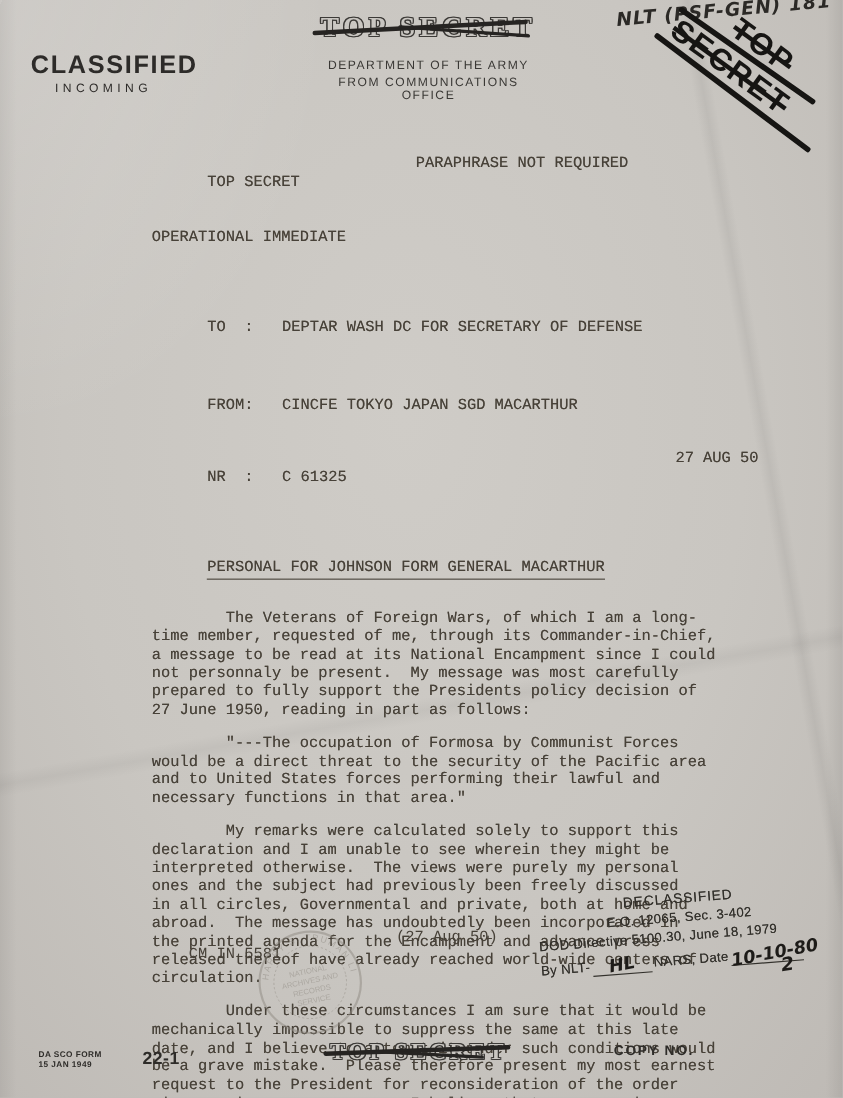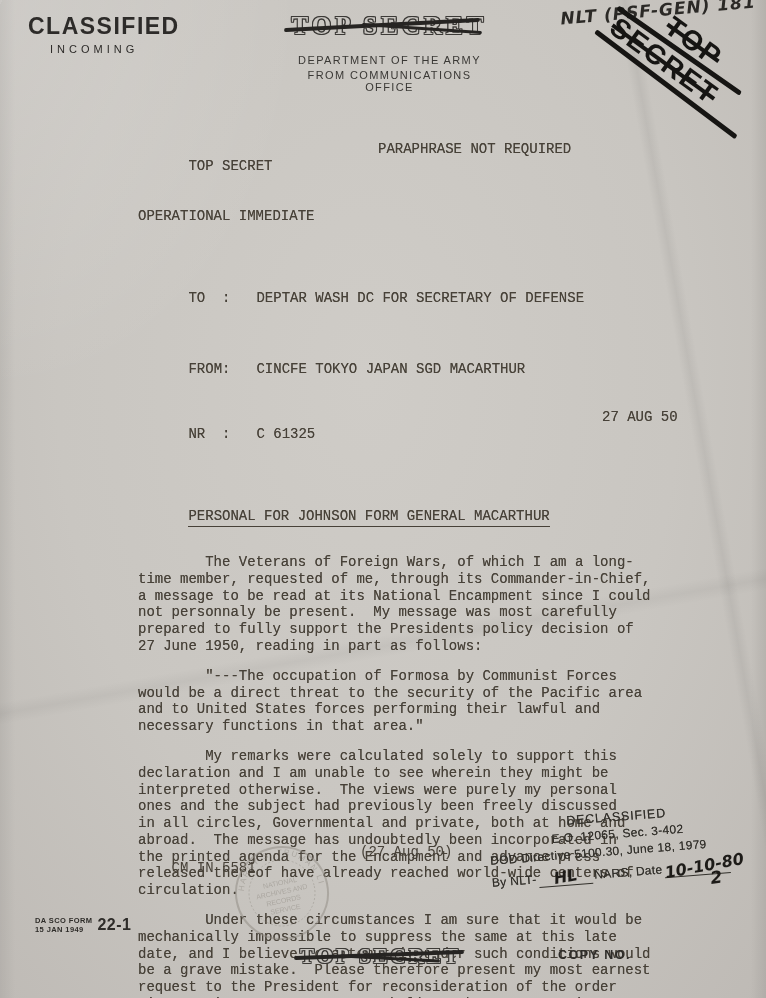--- a/index.html
+++ b/index.html
@@ -19,21 +19,21 @@
     position:absolute;inset:0;pointer-events:none;
     background:
       linear-gradient(115deg, rgba(255,255,255,.10) 0 2px, transparent 2px 100%),
       linear-gradient(170deg, transparent 0 62%, rgba(0,0,0,.04) 63%, transparent 64%),
       linear-gradient(80deg, transparent 0 84%, rgba(0,0,0,.05) 85%, transparent 86%),
       radial-gradient(ellipse at 0% 0%, rgba(255,255,255,.18), transparent 28%),
       linear-gradient(to right, rgba(0,0,0,.06), transparent 2%, transparent 98%, rgba(0,0,0,.07));
   }
   
   .hdr-left{position:absolute;left:28px;top:13px;color:#2d2b29;}
-  .cl1{font-size:23px;font-weight:700;letter-spacing:1.5px;}
+  .cl1{font-size:23px;font-weight:700;letter-spacing:1.5px;margin-top:32px;}
   .cl2{font-size:11px;font-weight:400;letter-spacing:4px;margin:3px 0 2px 22px;}
   .cl3{font-size:21px;font-weight:700;letter-spacing:5px;}
   
   .hdr-center{position:absolute;left:282px;top:12px;width:215px;text-align:center;}
   .outline-ts{
     position:relative;display:inline-block;
     font-family:"Liberation Serif",serif;font-weight:700;font-size:25px;letter-spacing:4px;
     color:#c9c6c1;
     text-shadow:-1px -1px 0 #3c3a37,1px -1px 0 #3c3a37,-1px 1px 0 #3c3a37,1px 1px 0 #3c3a37,
                 0 -1px 0 #3c3a37,0 1px 0 #3c3a37,-1px 0 0 #3c3a37,1px 0 0 #3c3a37;
@@ -68,21 +68,21 @@
     position:absolute;left:138px;top:141px;width:540px;
     font-family:"Liberation Mono","DejaVu Sans Mono",monospace;
     font-size:14px;line-height:16.8px;color:#474138;
     text-shadow:0 0 .4px rgba(71,65,56,.7);
   }
   .row{position:relative;white-space:pre;}
   .row-cls .paraphrase{position:absolute;left:240px;top:0;}
   .row-from{margin-top:20px;}
   .row-to,.row-nr,.row-subj{margin-top:15px;}
   .label{display:inline-block;width:68px;}
-  .row-nr .msg-date{position:absolute;left:464px;top:0;}
+  .row-nr .msg-date{position:absolute;left:476px;top:0;}
   .subject{display:inline-block;border-bottom:1.5px solid #474138;padding-bottom:1px;}
   .paras{margin-top:10px;}
   .para{white-space:pre-wrap;margin-top:13px;}
   .para:first-child{margin-top:0;}
   
   .cm-row{
     position:absolute;left:138px;top:844px;width:460px;
     font-family:"Liberation Mono","DejaVu Sans Mono",monospace;
     font-size:14px;color:#474138;white-space:pre;
   }
@@ -104,21 +104,21 @@
   .blank{display:inline-block;border-bottom:1.6px solid #32302b;text-align:center;vertical-align:baseline;}
   .blank-initials{width:54px;margin:0 2px;}
   .blank-date{width:66px;margin-left:2px;}
   .hw{
     font-family:"DejaVu Sans",sans-serif;font-style:italic;font-weight:700;
     color:#1d1b18;font-size:16px;letter-spacing:0;text-shadow:none;
     display:inline-block;transform:rotate(-6deg);position:relative;top:1px;
   }
   .hw-below{position:absolute;left:218px;top:13px;transform:rotate(-4deg);font-size:17px;}
   
-  .form-box{position:absolute;left:35px;top:916px;display:flex;align-items:center;color:#2e2c29;}
+  .form-box{position:absolute;left:35px;top:954px;display:flex;align-items:center;color:#2e2c29;gap:32px;}
   .form-lines{font-size:7.5px;font-weight:700;letter-spacing:.4px;line-height:9px;}
   .form-number{font-size:16px;font-weight:700;margin-left:5px;letter-spacing:.5px;}
   .footer-ts{position:absolute;left:300px;top:944px;}
   .footer-ts .outline-ts{font-size:21px;letter-spacing:3px;}
   .fts-strike1{width:170px;height:4px;left:-6px;top:9px;transform:rotate(-2deg);}
   .fts-strike2{width:100px;height:3px;left:40px;top:13px;transform:rotate(3deg);}
   .copy-no{position:absolute;left:558px;top:948px;font-size:12.5px;font-weight:700;letter-spacing:1.5px;color:#2e2c29;}
   .gpo{position:absolute;left:560px;top:972px;font-size:7.5px;font-weight:700;letter-spacing:.2px;color:#3a3835;}
 </style>
 </head>

